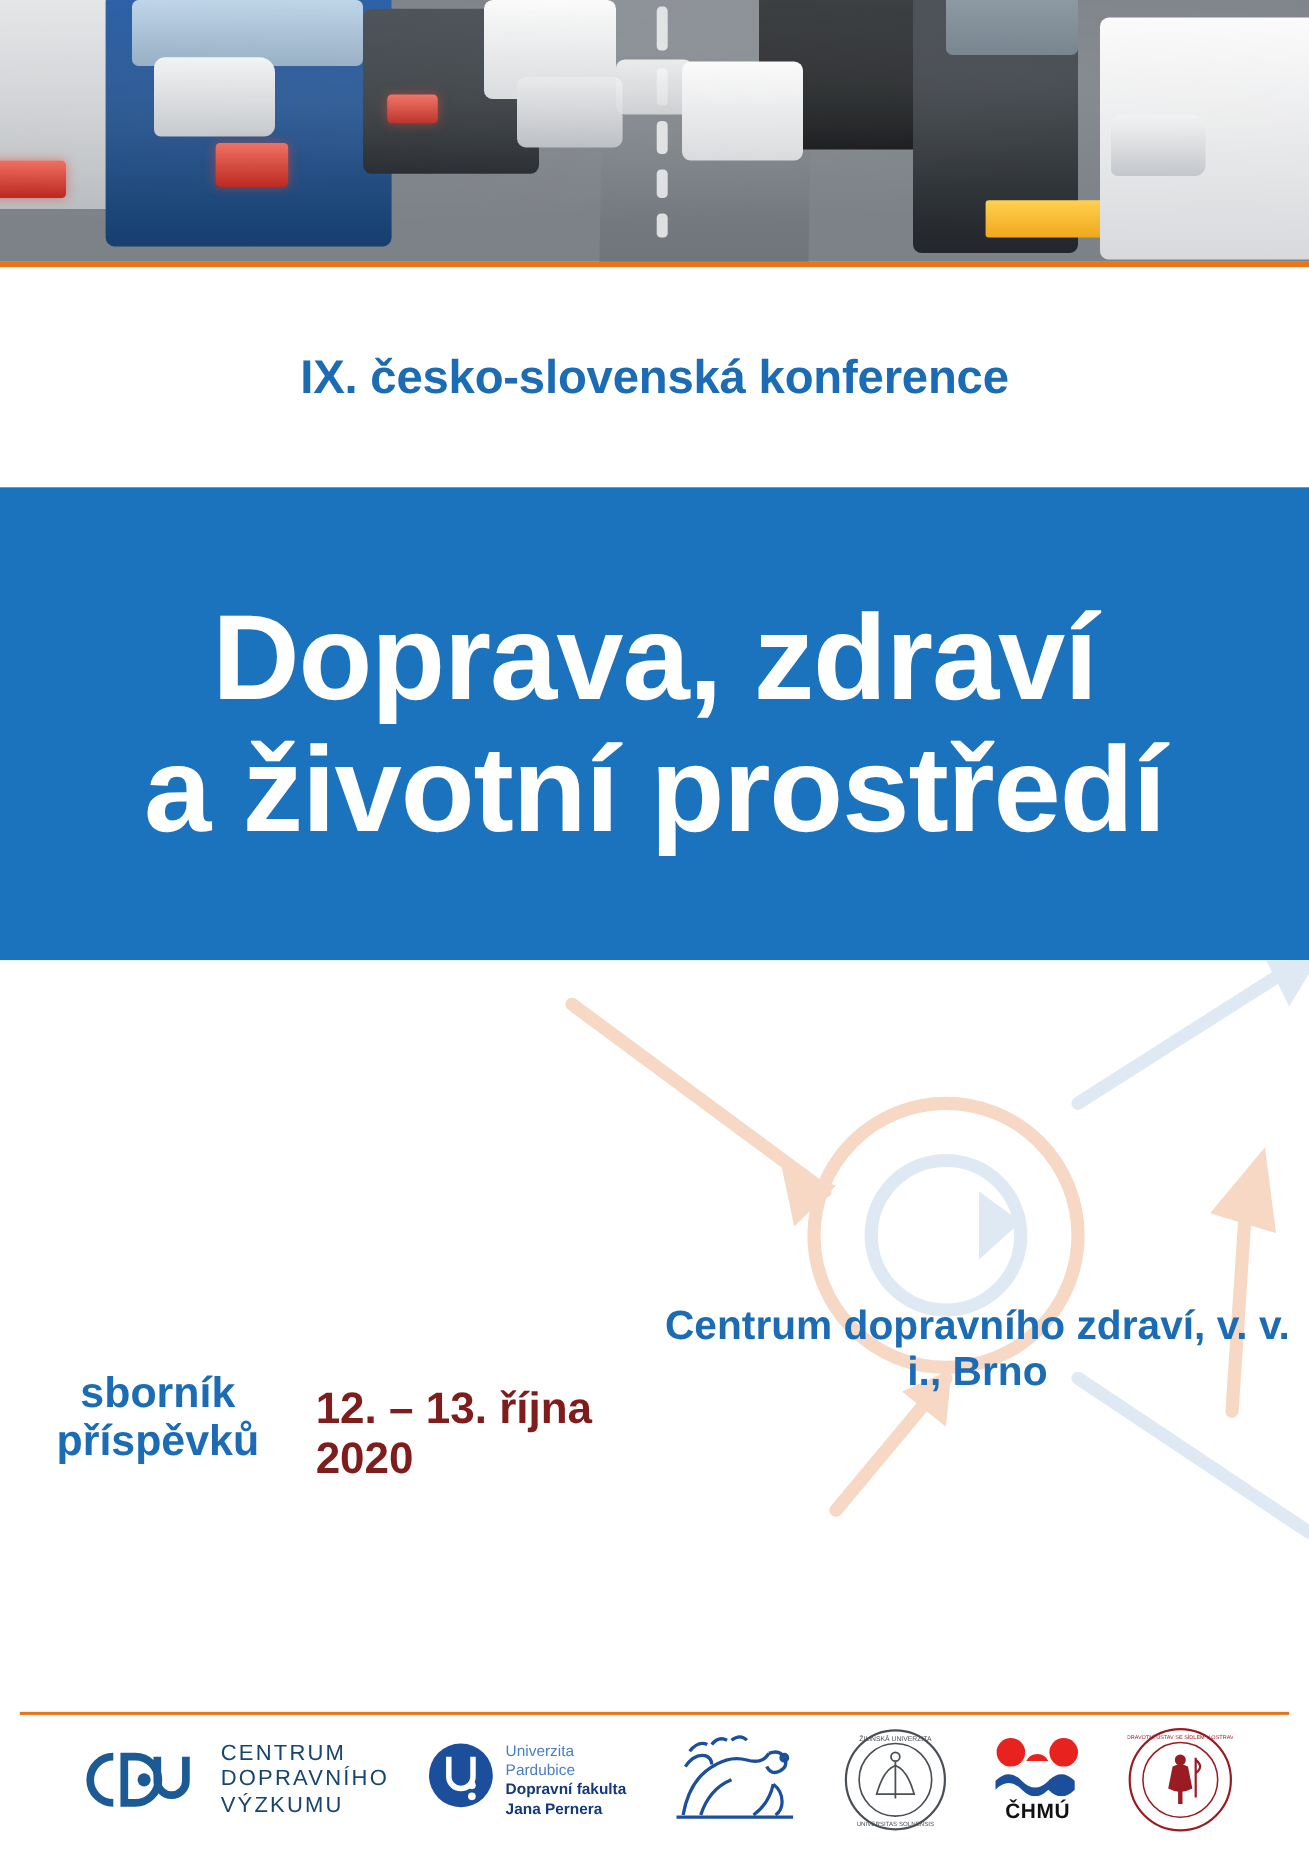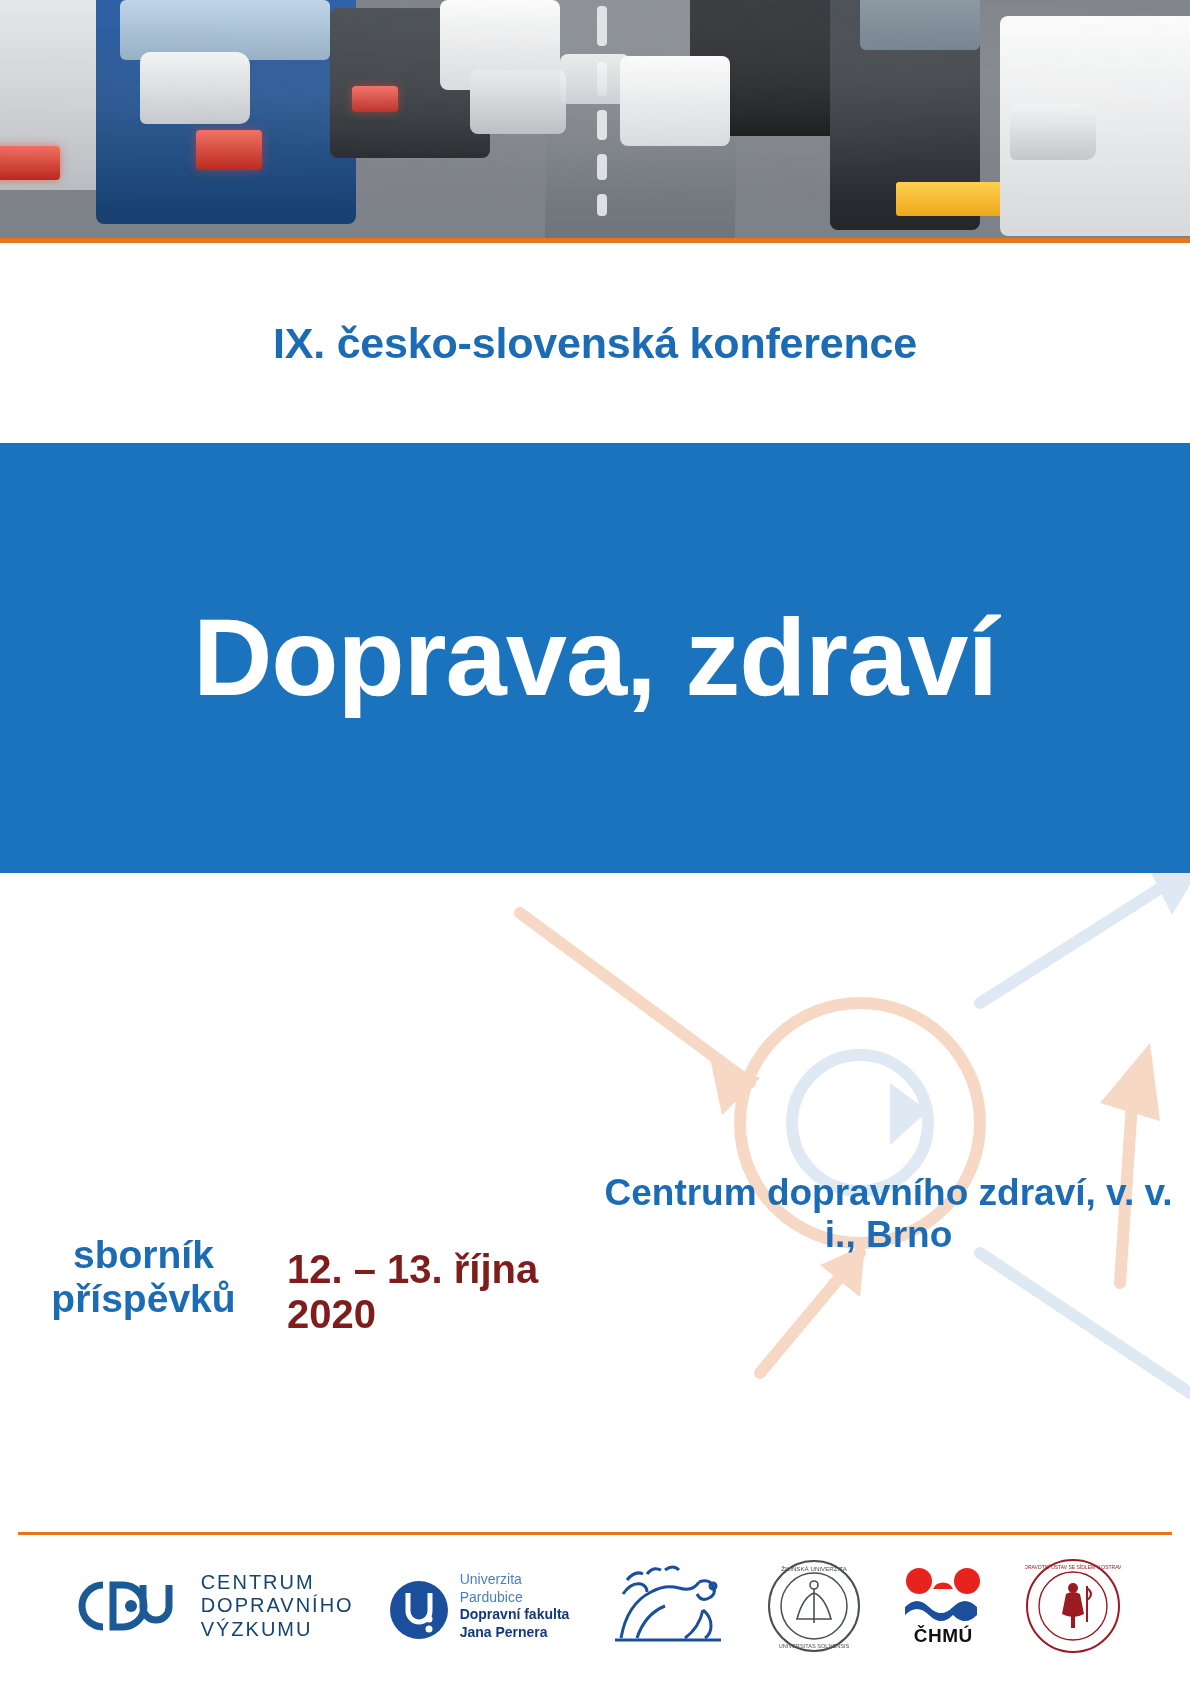--- a/index.html
+++ b/index.html
@@ -178,21 +178,21 @@
     text-align: center;
   }
 
   
   .footer-rule {
     height: 3px;
     background: #e8751a;
     margin: 0 18px;
   }
   .logos {
-    height: 148px;
+    height: 124px;
     display: flex;
     align-items: center;
     justify-content: center;
     gap: 34px;
     padding: 0 40px 6px 40px;
     box-sizing: border-box;
   }
   .logo {
     display: flex;
     align-items: center;
@@ -200,21 +200,21 @@
   }
 
   .cdv-wrap { display: flex; align-items: center; gap: 12px; }
   .cdv-text {
     color: #16456f;
     font-size: 20px;
     line-height: 1.18;
     letter-spacing: 2px;
     font-family: "Liberation Sans", sans-serif;
   }
-  .upce-wrap { display: flex; align-items: flex-end; gap: 10px; }
+  .upce-wrap { display: flex; align-items: flex-start; gap: 10px; }
   .upce-text { font-size: 14px; line-height: 1.25; color: #1b4f9c; }
   .upce-text .small { color: #4a7fc1; }
   .upce-text .bold { font-weight: bold; color: #14387a; }
 
   .chmu-wrap { display: flex; flex-direction: column; align-items: center; gap: 4px; }
   .chmu-label { font-size: 19px; font-weight: bold; color: #111; letter-spacing: .5px; }
 </style>
 </head>
 <body>
 
@@ -251,20 +251,21 @@
   </div>
 
   <div class="orange-rule"></div>
 
   <div class="conf-line">
     <h2>IX. česko-slovenská konference</h2>
   </div>
 
   <div class="title-block">
     <div class="t1">Doprava, zdraví</div>
+    <div class="t2">a životní prostředí</div>
   </div>
 
   <div class="lower">
 
     <svg class="watermark" viewBox="0 0 760 560">
       <g fill="none" stroke="#f6d8c5" stroke-width="12">
         <circle cx="400" cy="270" r="120"></circle>
         <circle cx="400" cy="270" r="68" stroke="#dfe9f4"></circle>
       </g>
       <g stroke="#f6d8c5" stroke-width="12" fill="none" stroke-linecap="round">

